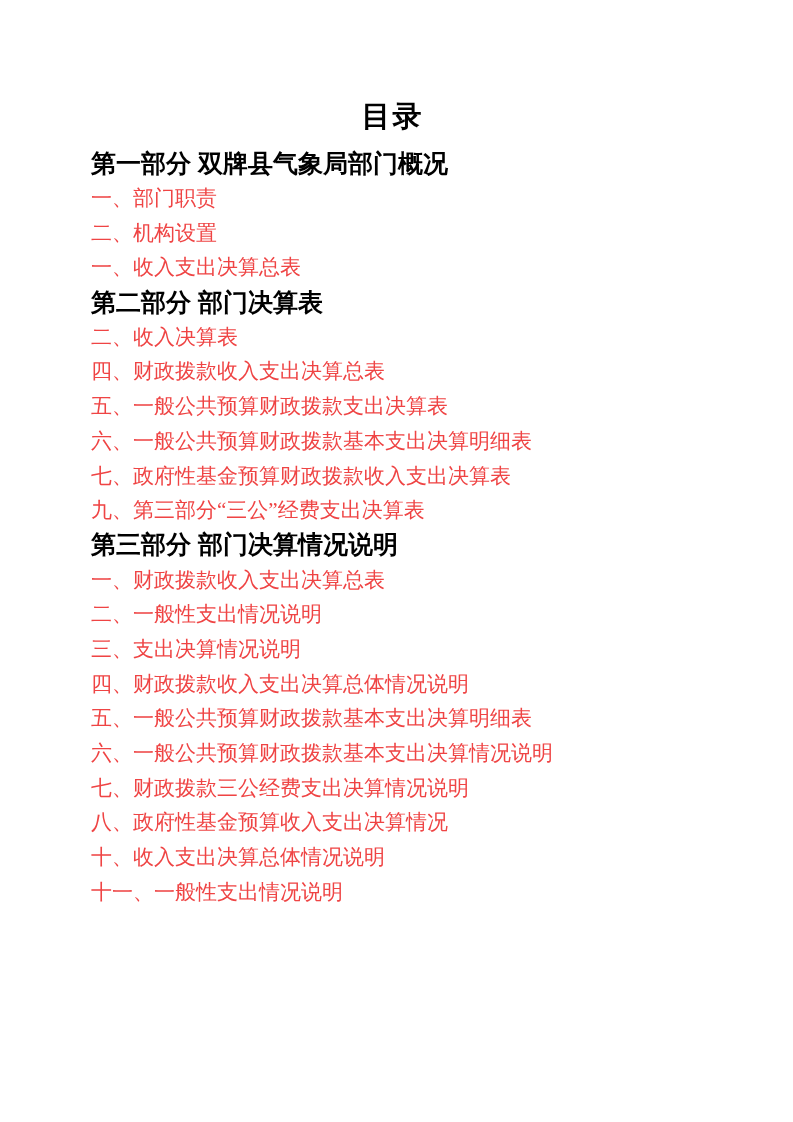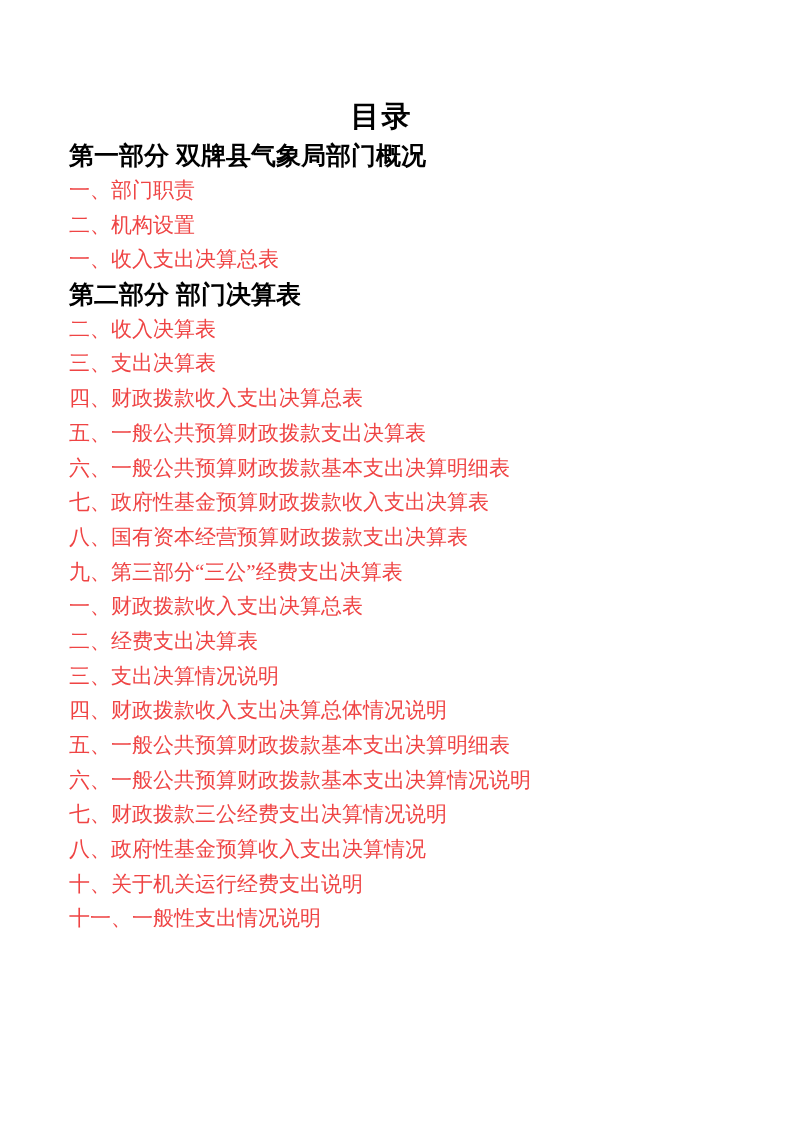--- a/index.html
+++ b/index.html
@@ -11,21 +11,21 @@
     position: relative;
     width: 793px;
     height: 1122px;
     background: #ffffff;
     overflow: hidden;
     font-family: "Liberation Serif", "DejaVu Serif", serif;
     color: #1a1a1a;
   }
   .content {
     padding-top: 96px;
-    padding-left: 69px;
+    padding-left: 91px;
     padding-right: 40px;
     box-sizing: border-box;
   }
   .title-row {
     
     margin-left: -135px;
     margin-right: -40px;
     padding-left: 36px;
     height: 40px;
     display: flex;
@@ -35,21 +35,21 @@
   .doc-title {
     margin: 0;
     font-family: "Liberation Sans", "DejaVu Sans", sans-serif;
     font-weight: 700;
     font-size: 29px;
     line-height: 1;
     color: #000000;
     letter-spacing: 2px;
   }
   .toc {
-    margin-top: 2px;
+    margin-top: 10px;
   }
   .toc-line {
     height: 34.7px;
     display: flex;
     align-items: center;
     white-space: nowrap;
   }
   .toc-line.heading {
     font-family: "Liberation Sans", "DejaVu Sans", sans-serif;
     font-weight: 700;
@@ -75,34 +75,33 @@
 
     <div class="toc">
 
       <div class="toc-line heading">第一部分 双牌县气象局部门概况</div>
       <div class="toc-line item">一、部门职责</div>
       <div class="toc-line item">二、机构设置</div>
 
       <div class="toc-line item">一、收入支出决算总表</div>
       <div class="toc-line heading">第二部分 部门决算表</div>
       <div class="toc-line item">二、收入决算表</div>
-      <div class="toc-line item">三、支出决算表</div>
       <div class="toc-line item">四、财政拨款收入支出决算总表</div>
       <div class="toc-line item">五、一般公共预算财政拨款支出决算表</div>
       <div class="toc-line item">六、一般公共预算财政拨款基本支出决算明细表</div>
       <div class="toc-line item">七、政府性基金预算财政拨款收入支出决算表</div>
-      <div class="toc-line item">八、国有资本经营预算财政拨款支出决算表</div>
       <div class="toc-line item">九、第三部分“三公”经费支出决算表</div>
 
+      <div class="toc-line heading">第三部分 部门决算情况说明</div>
       <div class="toc-line item">一、财政拨款收入支出决算总表</div>
-      <div class="toc-line item">二、经费支出决算表</div>
+      <div class="toc-line item">二、一般性支出情况说明</div>
       <div class="toc-line item">三、支出决算情况说明</div>
       <div class="toc-line item">四、财政拨款收入支出决算总体情况说明</div>
       <div class="toc-line item">五、一般公共预算财政拨款基本支出决算明细表</div>
       <div class="toc-line item">六、一般公共预算财政拨款基本支出决算情况说明</div>
       <div class="toc-line item">七、财政拨款三公经费支出决算情况说明</div>
       <div class="toc-line item">八、政府性基金预算收入支出决算情况</div>
-      <div class="toc-line item">十、关于机关运行经费支出说明</div>
+      <div class="toc-line item">十、收入支出决算总体情况说明</div>
       <div class="toc-line item">十一、一般性支出情况说明</div>
 
     </div>
   </div>
 </div>
 
 </body></html>

